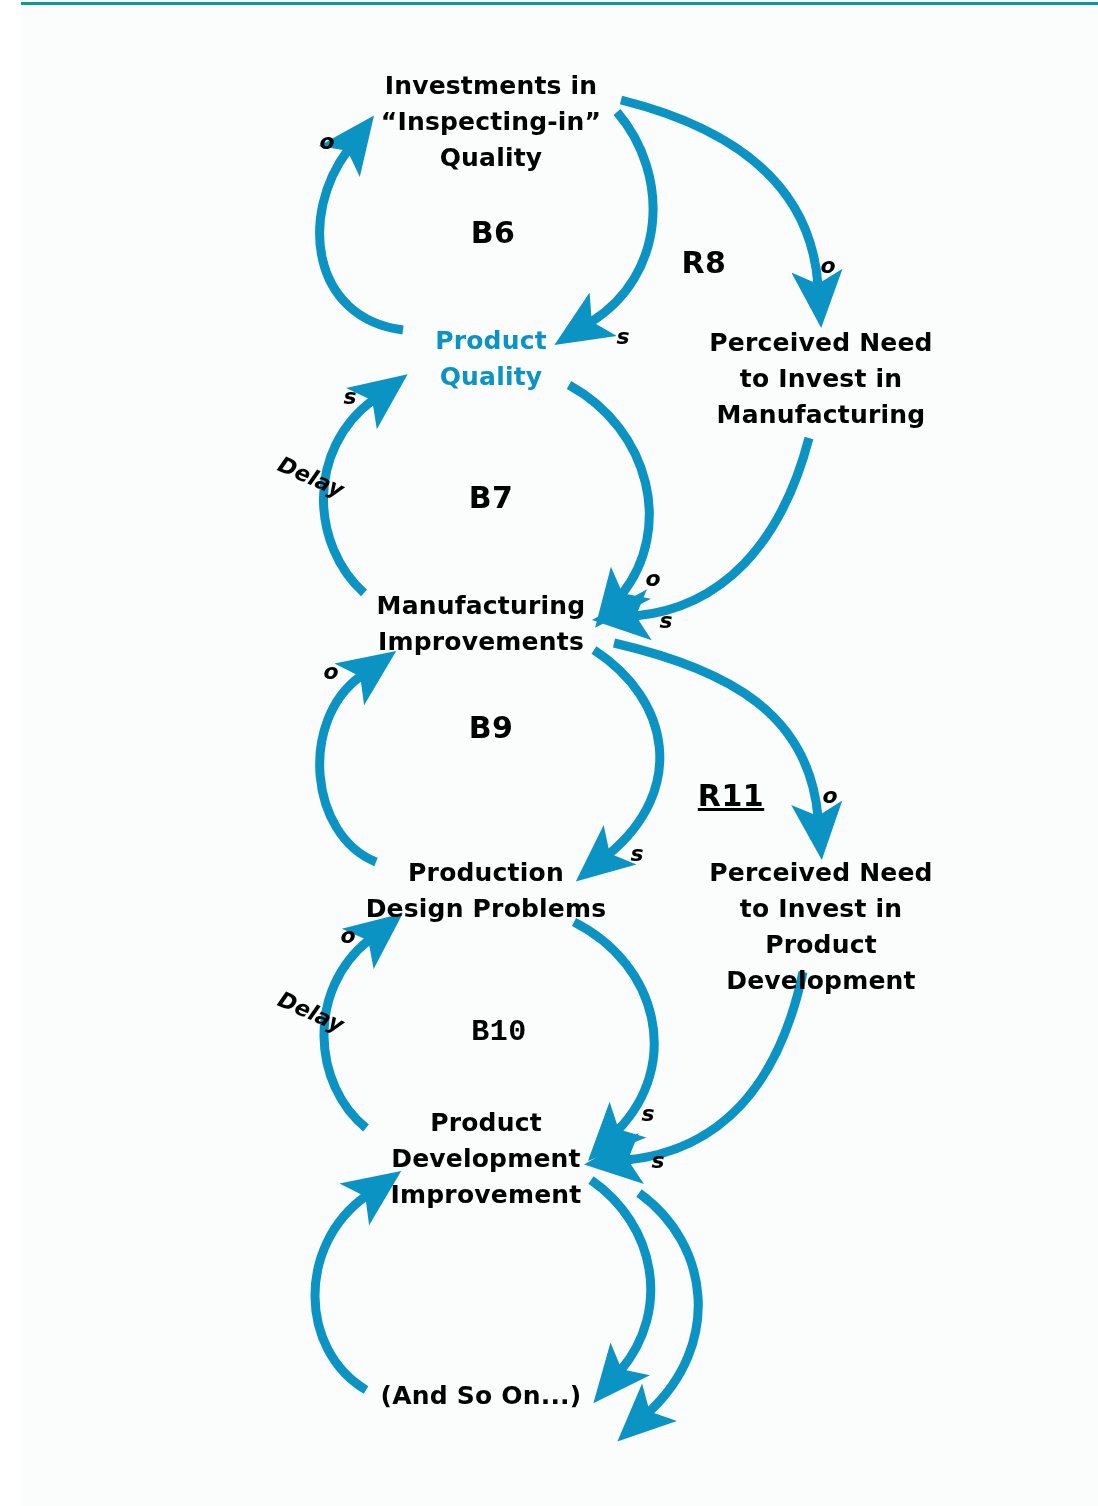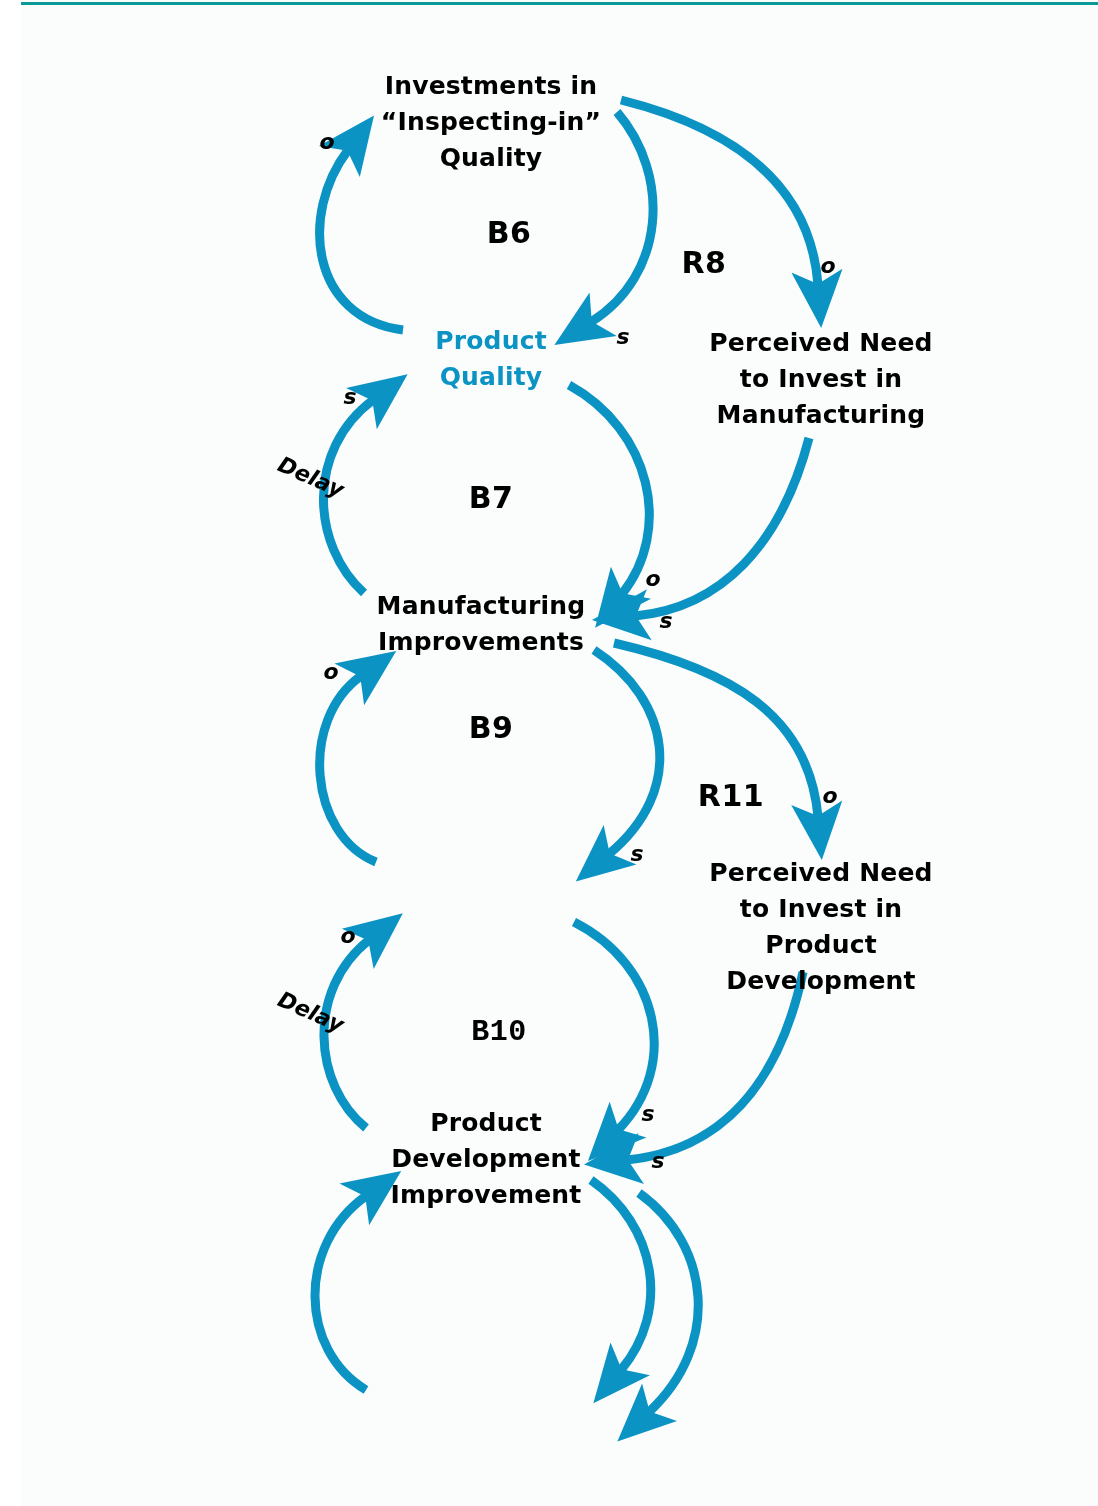--- a/index.html
+++ b/index.html
@@ -144,36 +144,39 @@
   <div class="node-label accent" style="left:470px; top:323px; width:200px;">Product
 Quality</div>
 
   <div class="node-label" style="left:800px; top:325px; width:300px;">Perceived Need
 to Invest in
 Manufacturing</div>
 
   <div class="node-label" style="left:460px; top:588px; width:300px;">Manufacturing
 Improvements</div>
 
+  <div class="node-label" style="left:465px; top:855px; width:300px;">Production
+Design Problems</div>
 
   <div class="node-label" style="left:800px; top:855px; width:300px;">Perceived Need
 to Invest in
 Product
 Development</div>
 
   <div class="node-label" style="left:465px; top:1105px; width:300px;">Product
 Development
 Improvement</div>
 
+  <div class="node-label" style="left:460px; top:1378px; width:300px;">(And So On...)</div>
 
-  <div class="loop-label" style="left:488px; top:215px;">B6</div>
+  <div class="loop-label" style="left:472px; top:215px;">B6</div>
   <div class="loop-label" style="left:683px; top:245px;">R8</div>
   <div class="loop-label" style="left:470px; top:480px;">B7</div>
   <div class="loop-label" style="left:470px; top:710px;">B9</div>
-  <div class="loop-label" style="left:710px; top:778px;">R11</div>
+  <div class="loop-label" style="left:710px; top:778px;text-decoration:underline;">R11</div>
   <div class="loop-label" style="left:478px; top:1015px;font-family:Liberation Mono, monospace;">B10</div>
 
   <div class="polarity" style="left:306px; top:141px;">o</div>
   <div class="polarity" style="left:602px; top:336px;">s</div>
   <div class="polarity" style="left:807px; top:265px;">o</div>
   <div class="polarity" style="left:329px; top:396px;">s</div>
   <div class="polarity" style="left:632px; top:578px;">o</div>
   <div class="polarity" style="left:645px; top:620px;">s</div>
   <div class="polarity" style="left:310px; top:671px;">o</div>
   <div class="polarity" style="left:616px; top:853px;">s</div>

